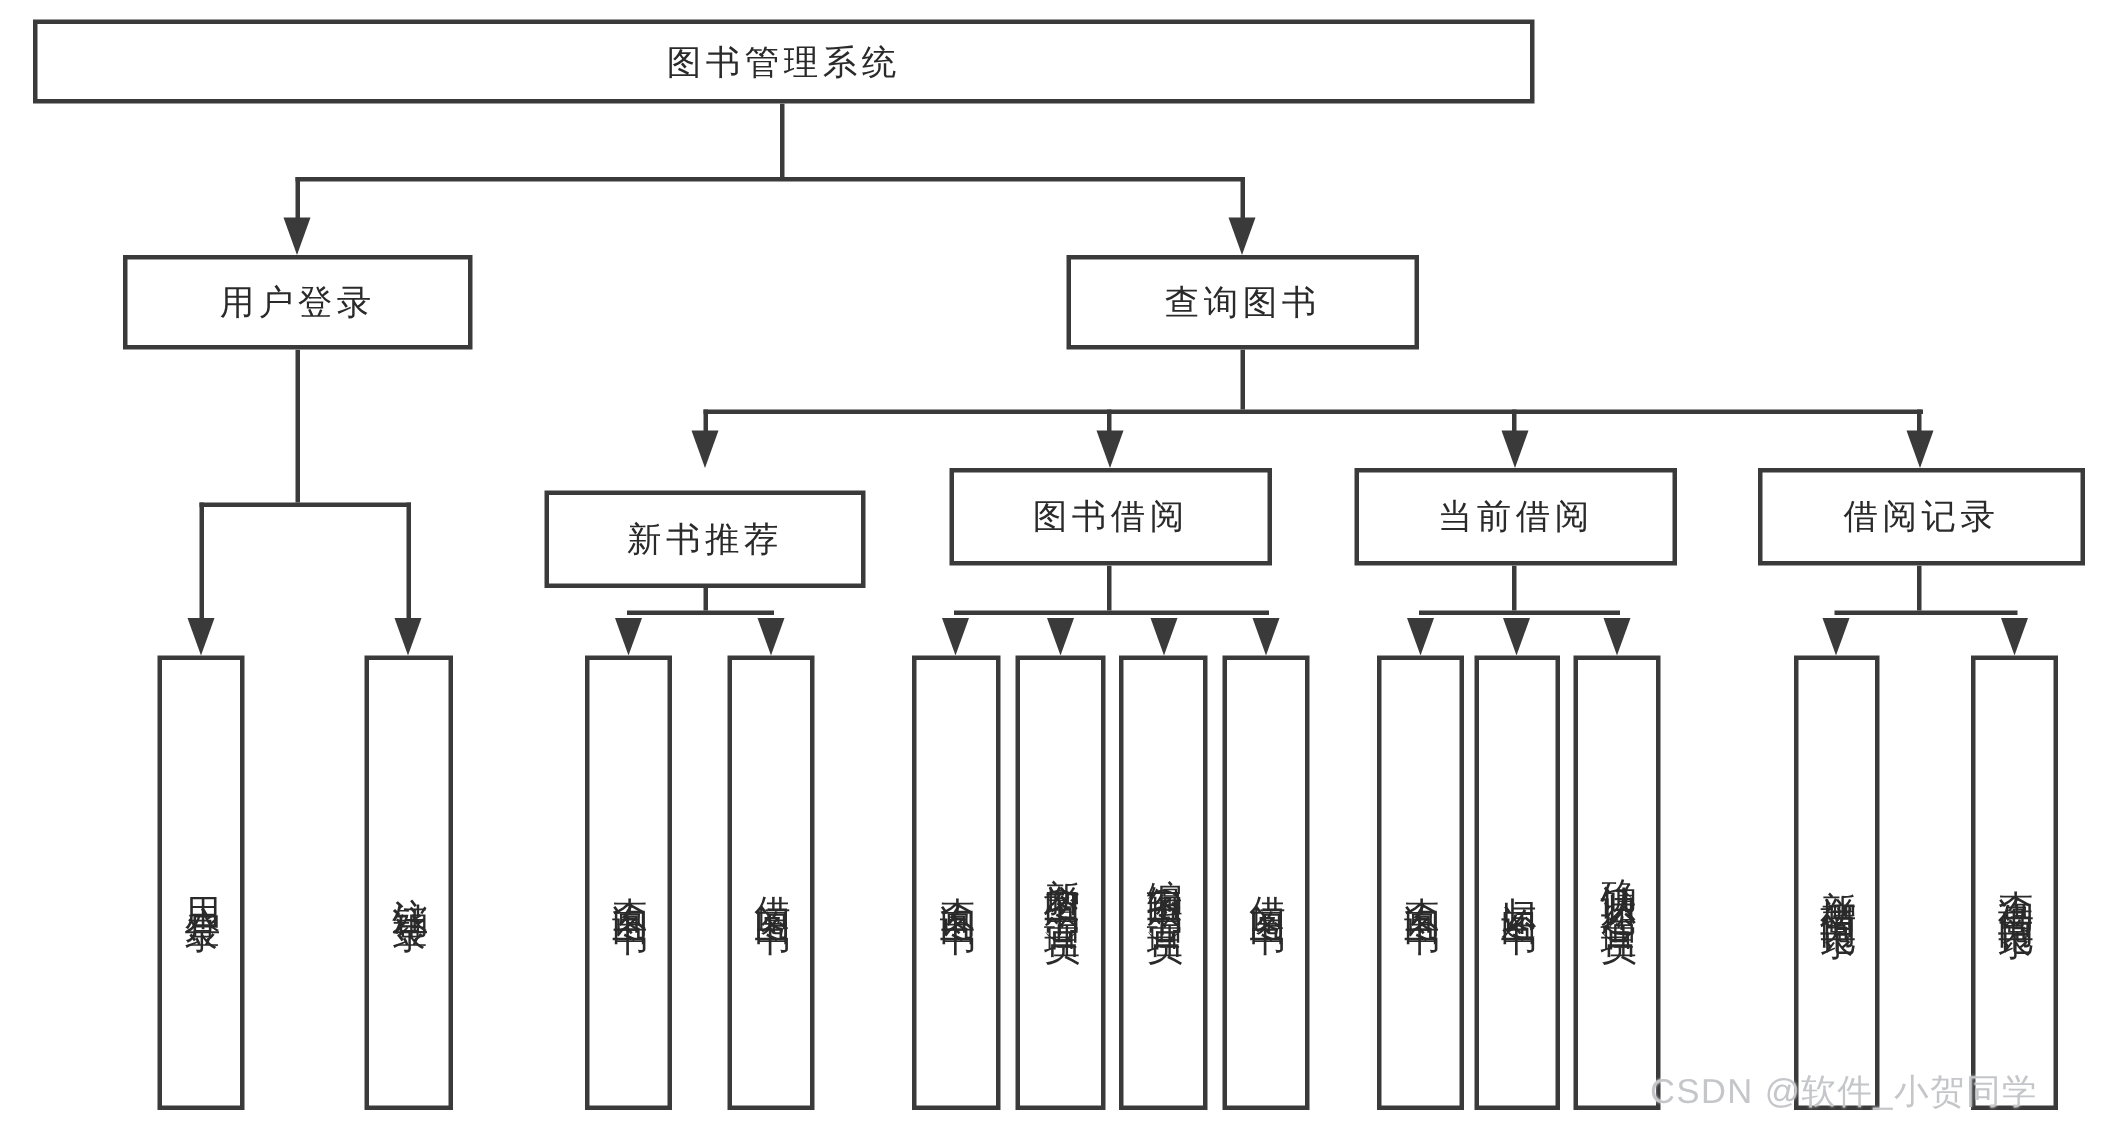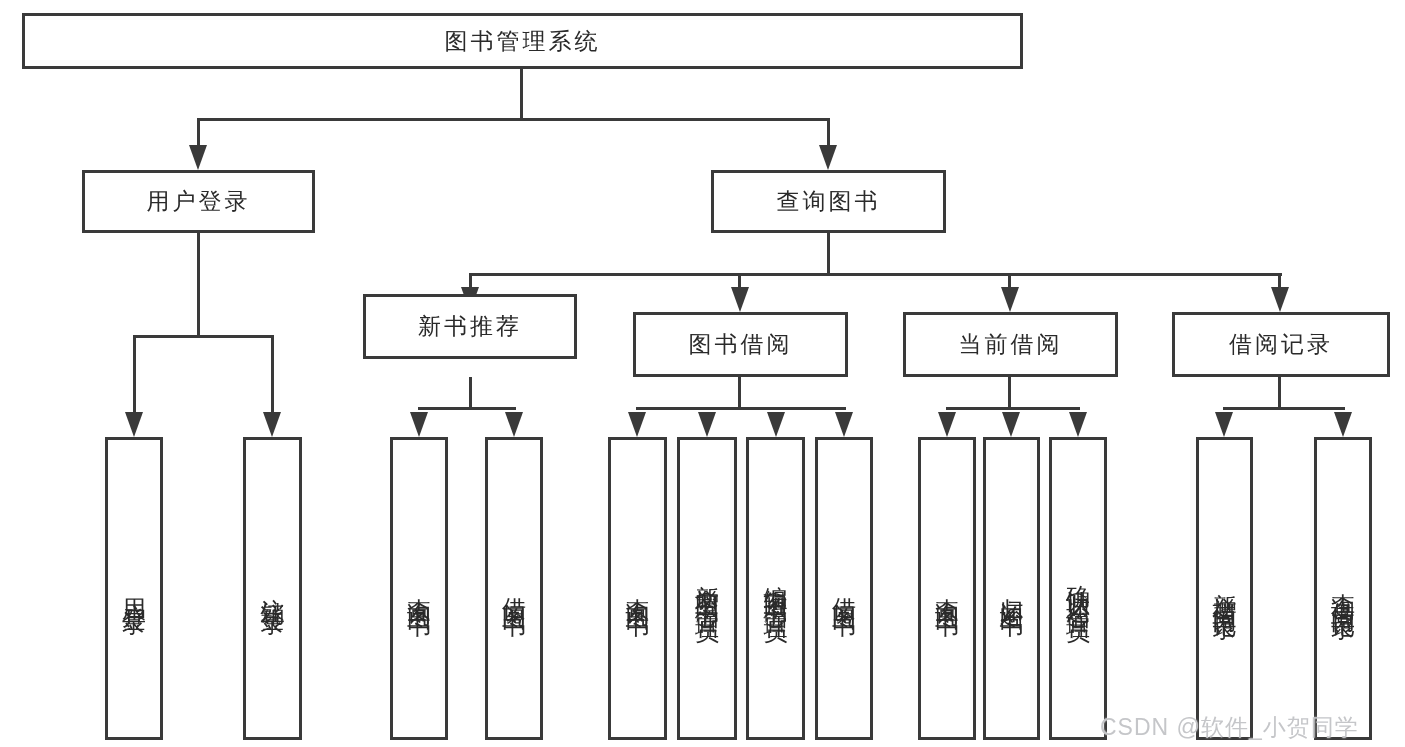--- a/index.html
+++ b/index.html
@@ -99,21 +99,21 @@
     <div class="vl" style="left:469px;top:273px;height:16px;"></div>
     <div class="ar" style="left:461px;top:287px;"></div>
     <div class="vl" style="left:738px;top:273px;height:16px;"></div>
     <div class="ar" style="left:731px;top:287px;"></div>
     <div class="vl" style="left:1008px;top:273px;height:16px;"></div>
     <div class="ar" style="left:1001px;top:287px;"></div>
     <div class="vl" style="left:1278px;top:273px;height:16px;"></div>
     <div class="ar" style="left:1271px;top:287px;"></div>
   </div>
 
-  <div class="hnode" style="left:363px;top:294px;width:214px;height:65px;">
+  <div class="hnode" style="left:363px;top:327px;width:214px;height:65px;">
     <span>新书推荐</span>
   </div>
   <div class="hnode" style="left:633px;top:312px;width:215px;height:65px;">
     <span>图书借阅</span>
   </div>
   <div class="hnode" style="left:903px;top:312px;width:215px;height:65px;">
     <span>当前借阅</span>
   </div>
   <div class="hnode" style="left:1172px;top:312px;width:218px;height:65px;">
     <span>借阅记录</span>

